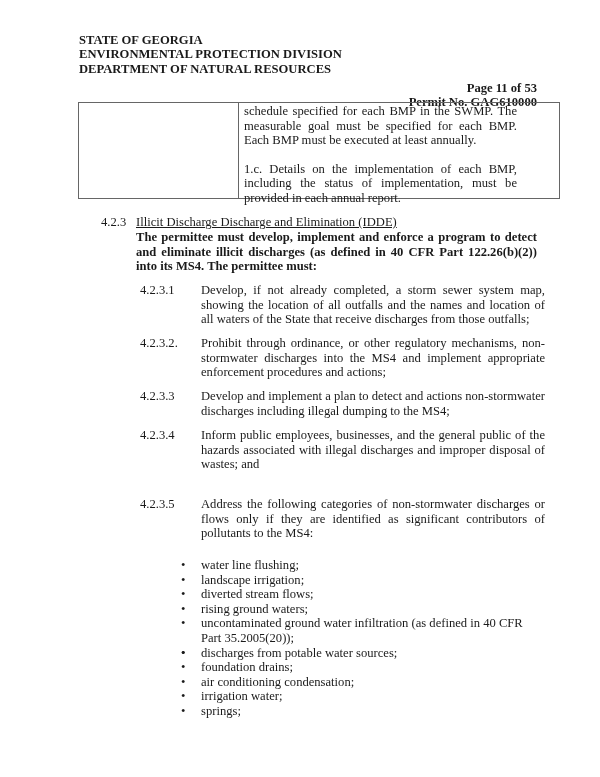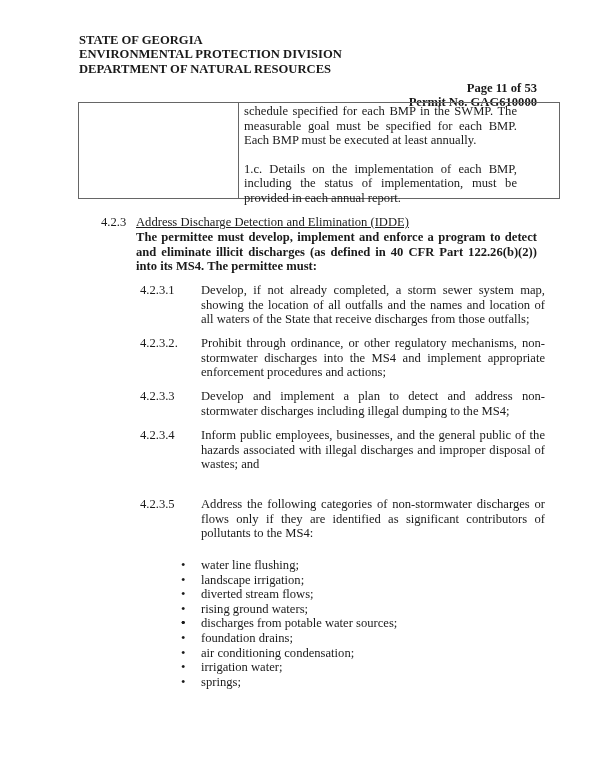--- a/index.html
+++ b/index.html
@@ -50,50 +50,50 @@
 <div class="tbl">
   <div class="tbl-left"></div>
   <div class="tbl-right">
     <p>schedule specified for each BMP in the SWMP.  The measurable goal must be specified for each BMP. Each BMP must be executed at least annually.</p>
     <p>1.c. Details on the implementation of each BMP, including the status of implementation, must be provided in each annual report.</p>
   </div>
 </div>
 
 <div class="sec">
   <span class="sec-num">4.2.3</span>
-  <span class="sec-title">Address Discharge Detection and Elimination (IDDE)</span>
+  <span class="sec-title">Illicit Discharge Discharge and Elimination (IDDE)</span>
   <div class="sec-body">The permittee must develop, implement and enforce a program to detect and eliminate illicit discharges (as defined in 40 CFR Part 122.26(b)(2)) into its MS4. The permittee must:</div>
 </div>
 
 <div class="item" style="top:283px;">
   <span class="item-num">4.2.3.1</span>
   <div class="item-text">Develop, if not already completed, a storm sewer system map, showing the location of all outfalls and the names and location of all waters of the State that receive discharges from those outfalls;</div>
 </div>
 <div class="item" style="top:336px;">
   <span class="item-num">4.2.3.2.</span>
   <div class="item-text">Prohibit through ordinance, or other regulatory mechanisms, non-stormwater discharges into the MS4 and implement appropriate enforcement procedures and actions;</div>
 </div>
 <div class="item" style="top:389px;">
   <span class="item-num">4.2.3.3</span>
-  <div class="item-text">Develop and implement a plan to detect and address non-stormwater discharges including illegal dumping to the MS4;</div>
+  <div class="item-text">Develop and implement a plan to detect and actions non-stormwater discharges including illegal dumping to the MS4;</div>
 </div>
 <div class="item" style="top:428px;">
   <span class="item-num">4.2.3.4</span>
   <div class="item-text">Inform public employees, businesses, and the general public of the hazards associated with illegal discharges and improper disposal of wastes; and</div>
 </div>
 <div class="item" style="top:497px;">
   <span class="item-num">4.2.3.5</span>
   <div class="item-text">Address the following categories of non-stormwater discharges or flows only if they are identified as significant contributors of pollutants to the MS4:</div>
 </div>
 
 <ul class="bullets">
   <li><span class="dot">•</span><span>water line flushing;</span></li>
   <li><span class="dot">•</span><span>landscape irrigation;</span></li>
   <li><span class="dot">•</span><span>diverted stream flows;</span></li>
   <li><span class="dot">•</span><span>rising ground waters;</span></li>
-  <li><span class="dot">•</span></li>
+  <li><span class="dot">•</span><span>uncontaminated ground water infiltration (as defined in 40 CFR Part 35.2005(20));</span></li>
   <li><span class="dot">•</span></li>
   <li><span class="dot">•</span><span>discharges from potable water sources;</span></li>
   <li><span class="dot">•</span><span>foundation drains;</span></li>
   <li><span class="dot">•</span><span>air conditioning condensation;</span></li>
   <li><span class="dot">•</span><span>irrigation water;</span></li>
   <li><span class="dot">•</span><span>springs;</span></li>
 </ul>
 
 </body></html>

